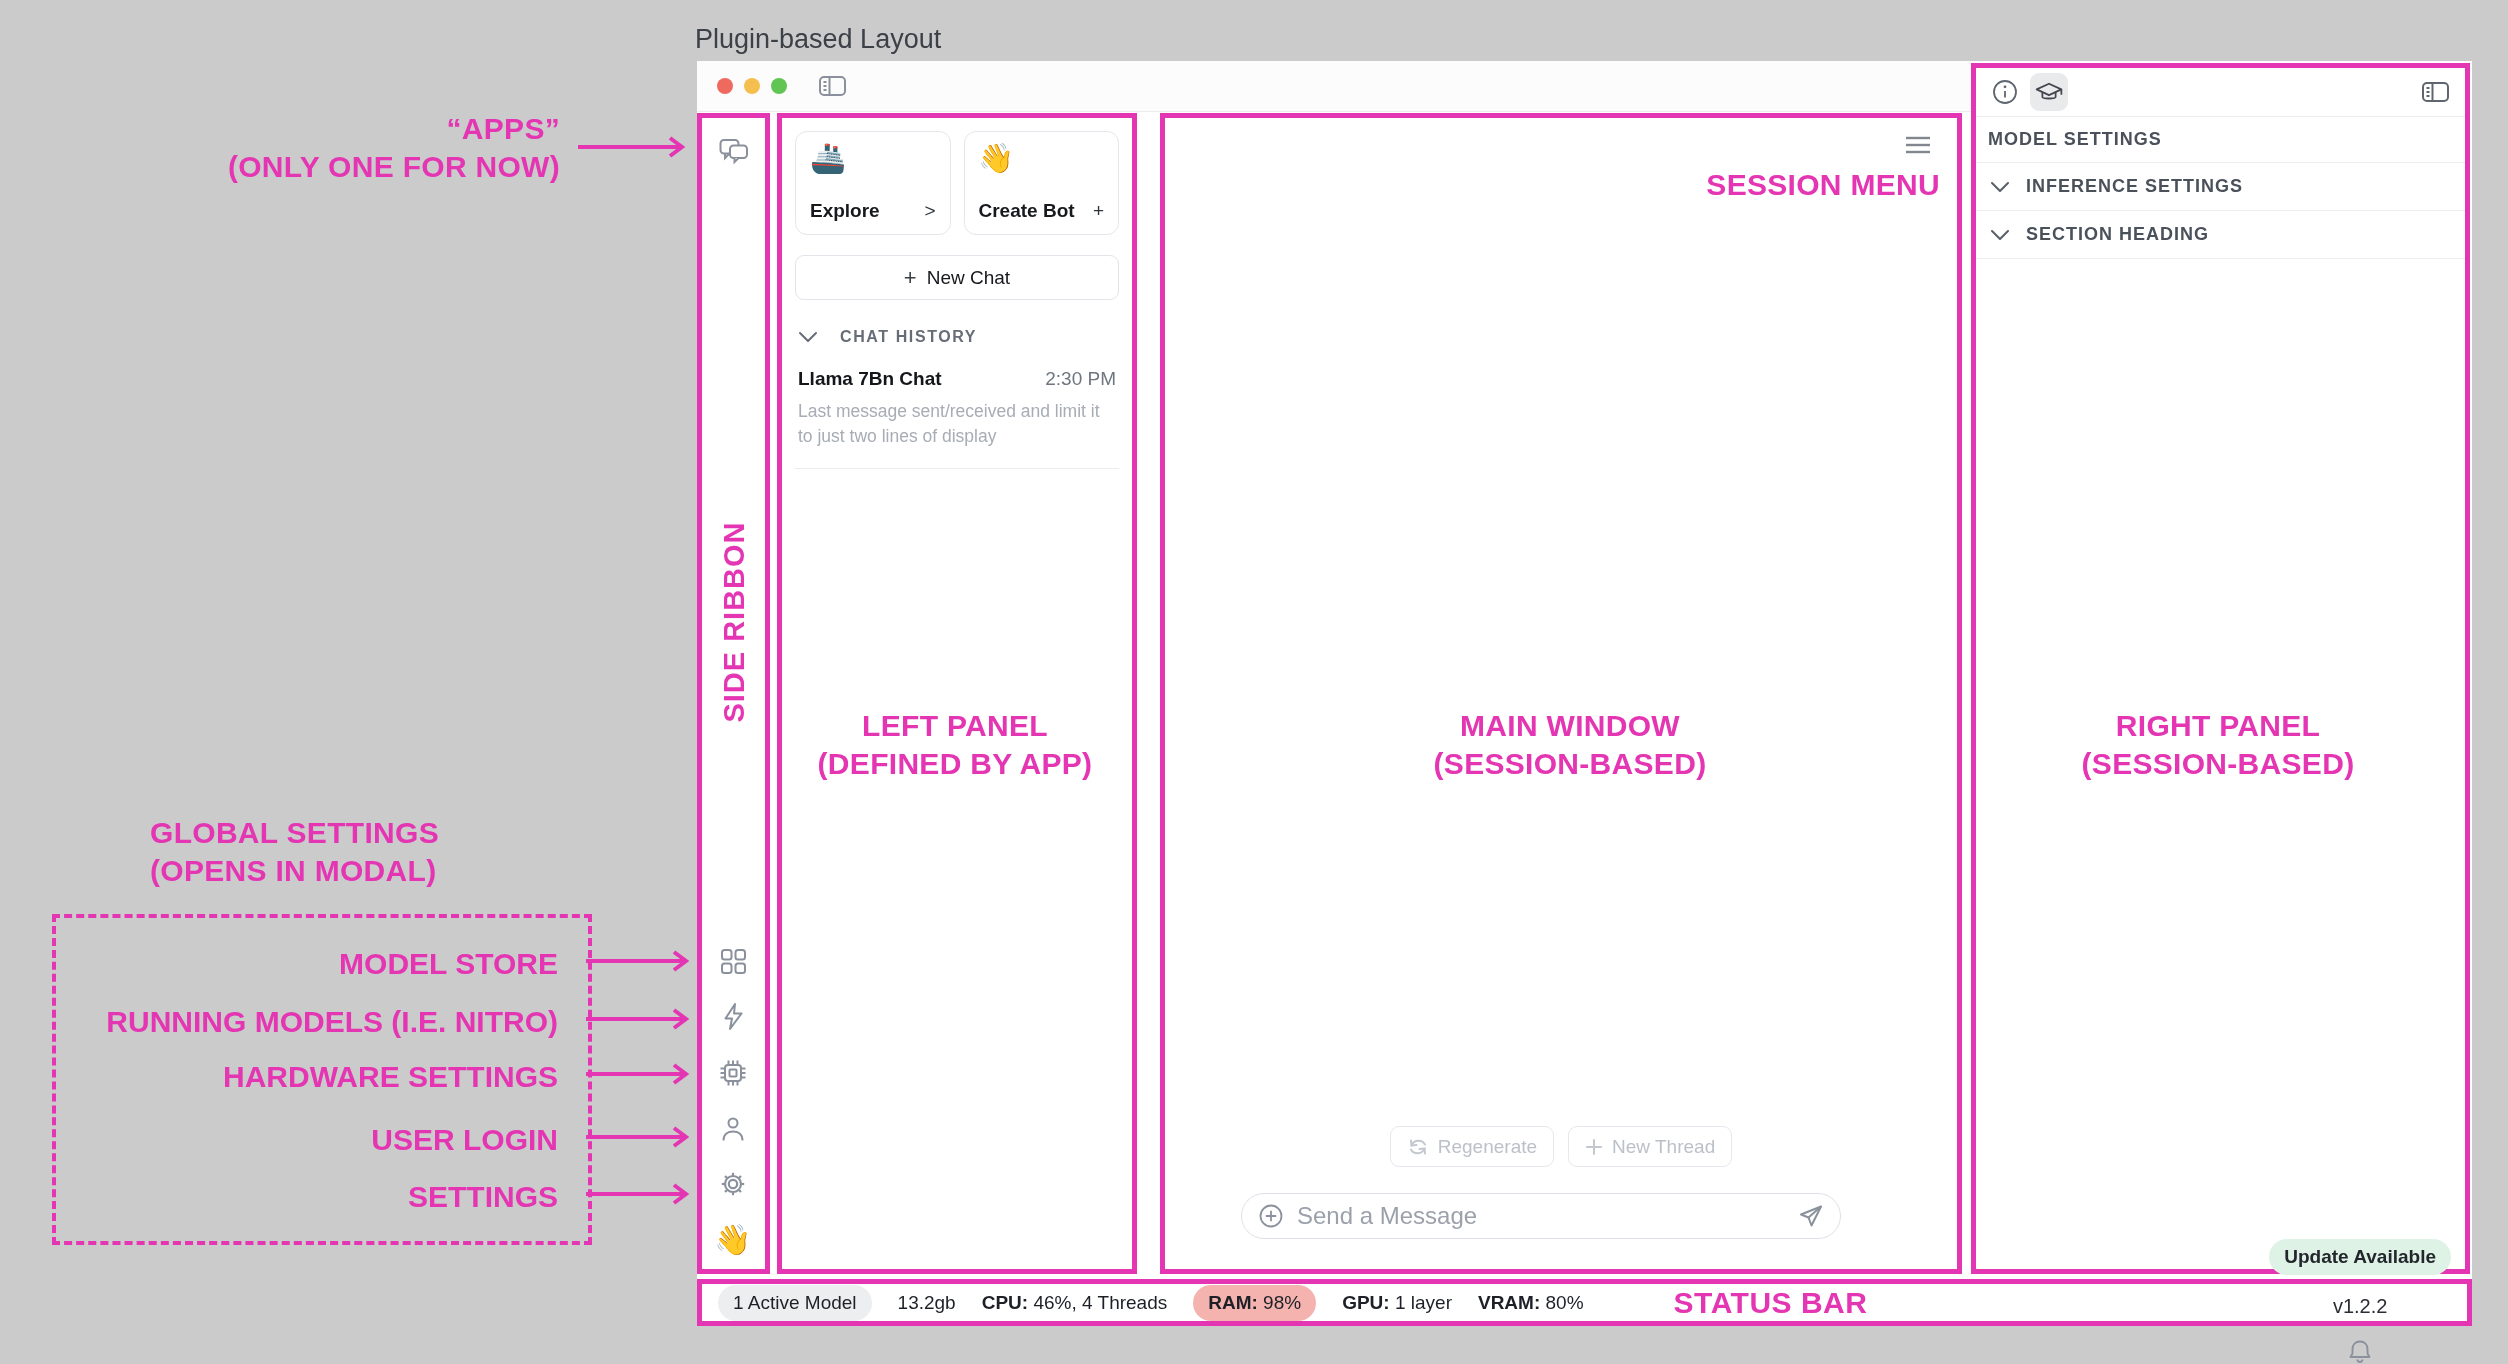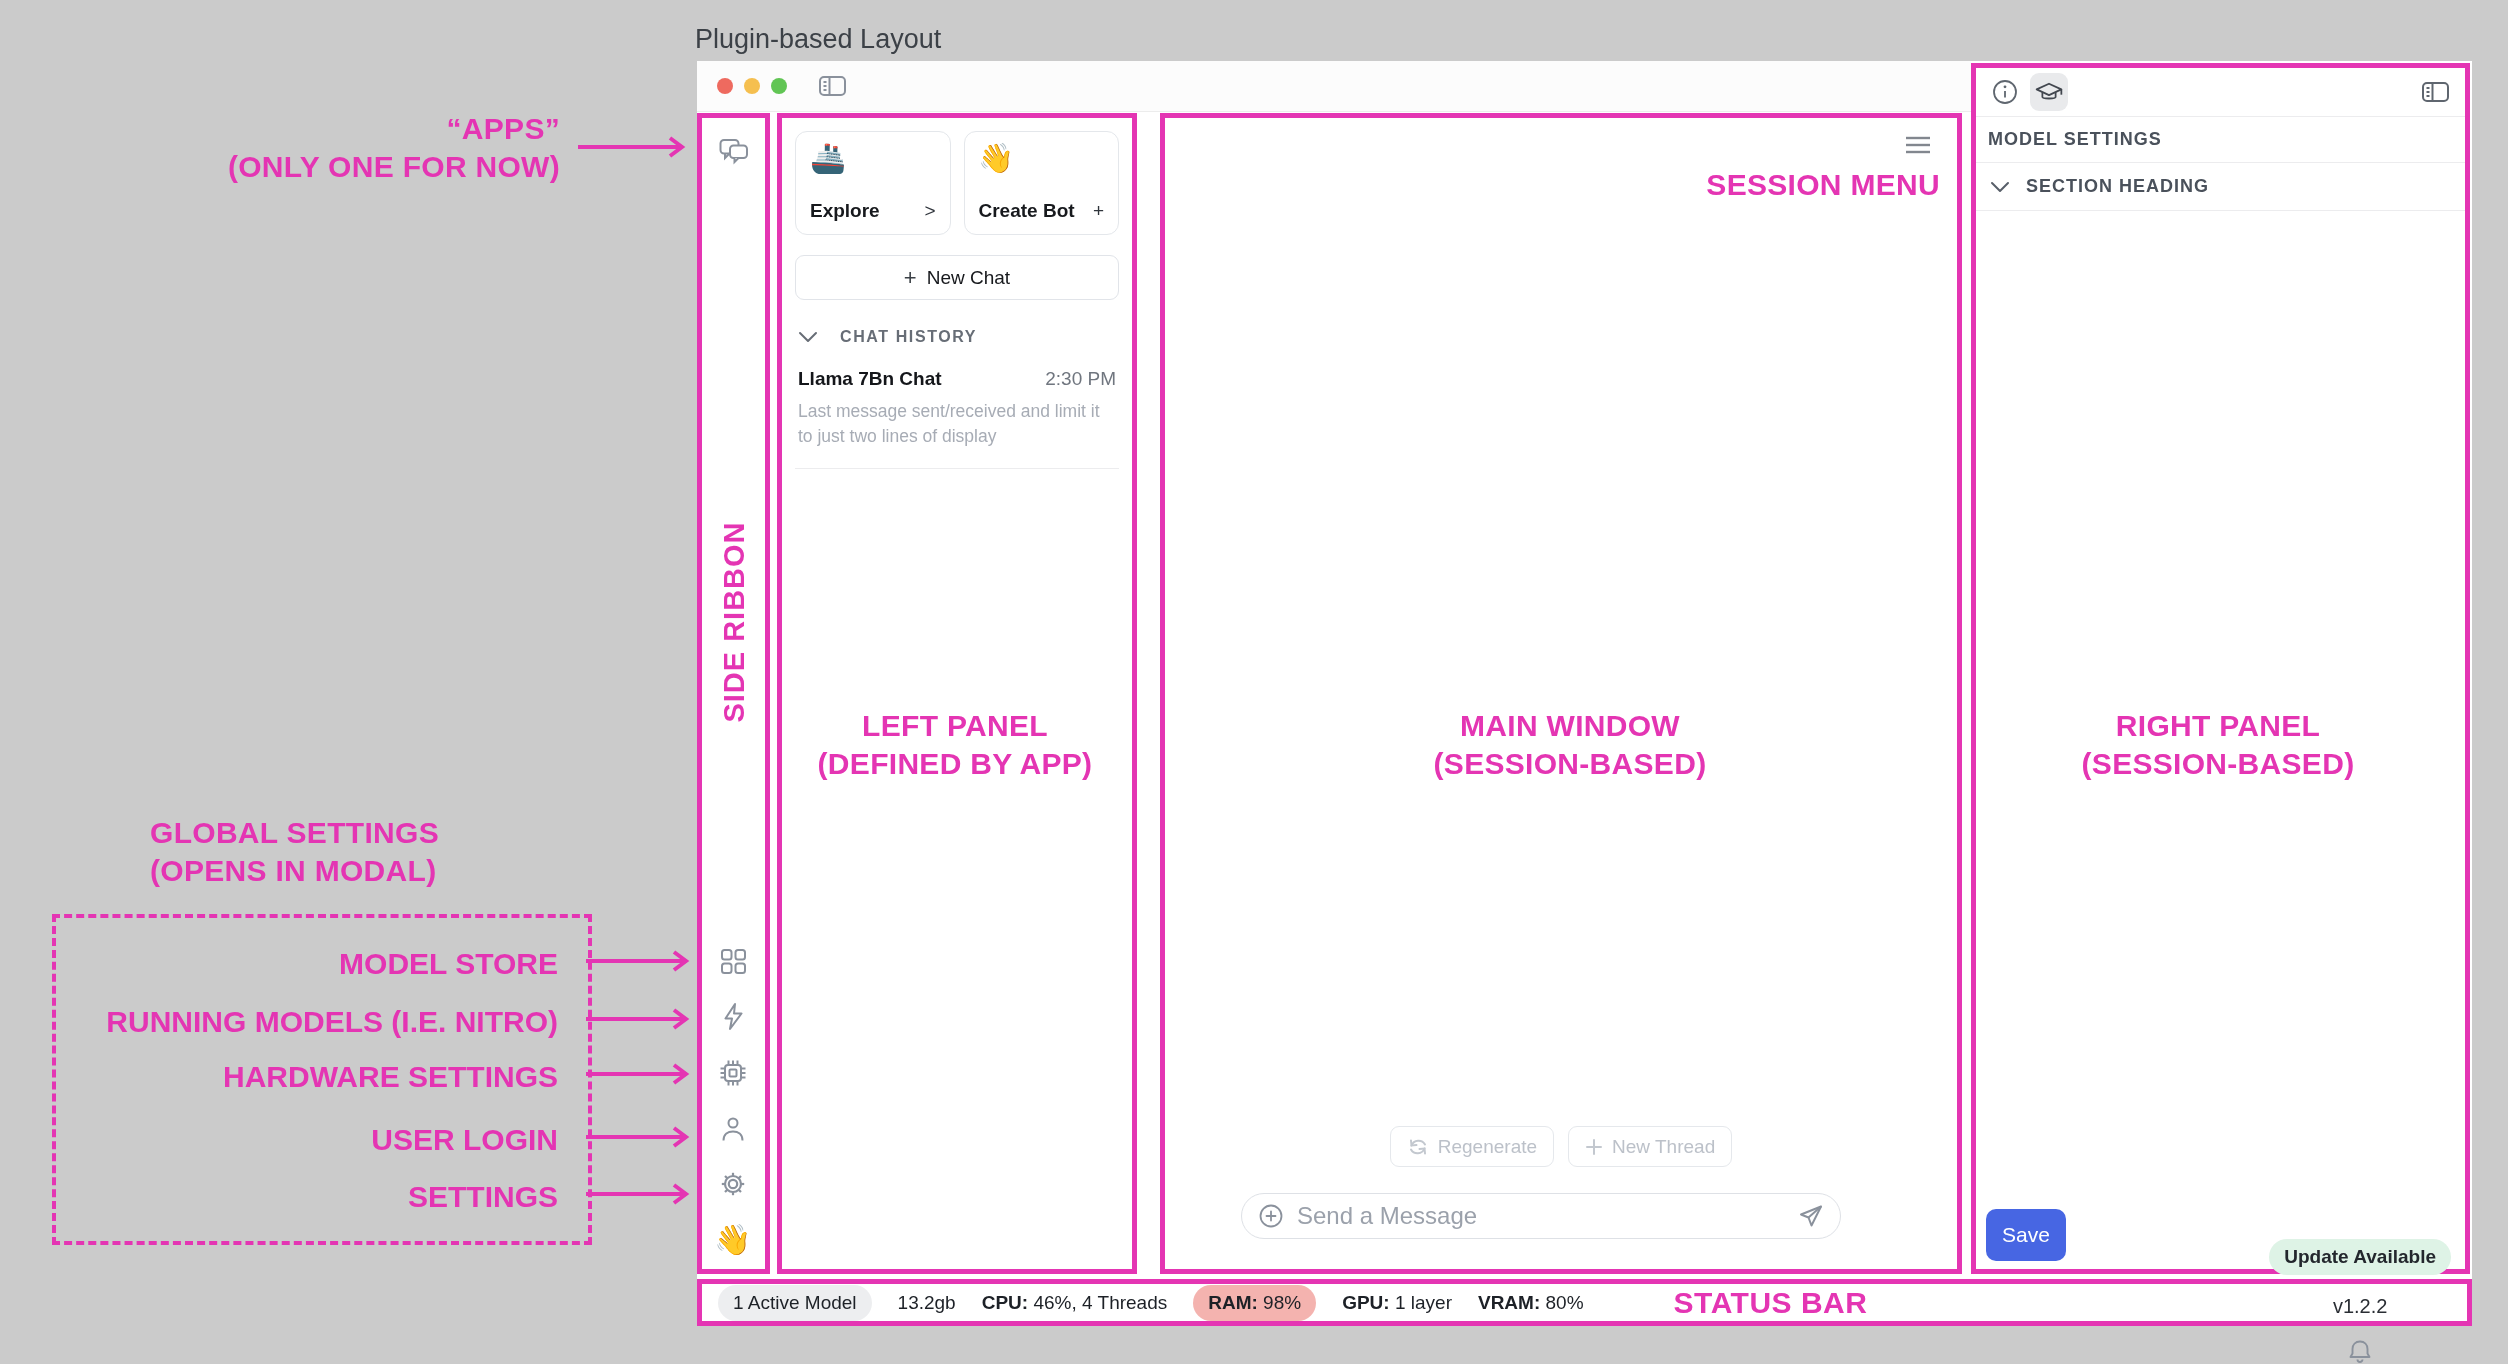--- a/index.html
+++ b/index.html
@@ -352,26 +352,29 @@
               <line x1="5.5" y1="12" x2="8.5" y2="12"></line>
               <line x1="5.5" y1="16" x2="8.5" y2="16"></line>
           </svg>
         </span>
       </div>
       <div class="rp-title">MODEL SETTINGS</div>
       <div class="rp-section">
         <svg class="icon" width="20" height="12" viewBox="0 0 20 12" stroke="#585f69" stroke-width="2" fill="none" stroke-linecap="round" stroke-linejoin="round">
             <polyline points="2,2 10,10 18,2"></polyline>
           </svg>
+        <span>INFERENCE SETTINGS</span>
+      </div>
+      <div class="rp-section">
+        <svg class="icon" width="20" height="12" viewBox="0 0 20 12" stroke="#585f69" stroke-width="2" fill="none" stroke-linecap="round" stroke-linejoin="round">
+            <polyline points="2,2 10,10 18,2"></polyline>
+          </svg>
         <span>SECTION HEADING</span>
       </div>
       <div class="rp-spacer"></div>
-      <div>
-        <button class="save-btn">Save</button>
-      </div>
     </div>
 
     <div class="panel statusbar">
       <div class="sb-left">
         <span class="pill pill-gray">1 Active Model</span>
         <span>13.2gb</span>
         <span><span class="b">CPU:</span><span> 46%, 4 Threads</span></span>
         <span class="pill pill-red"><span class="b">RAM:</span><span> 98%</span></span>
         <span><span class="b">GPU:</span><span> 1 layer</span></span>
         <span><span class="b">VRAM:</span><span> 80%</span></span>

